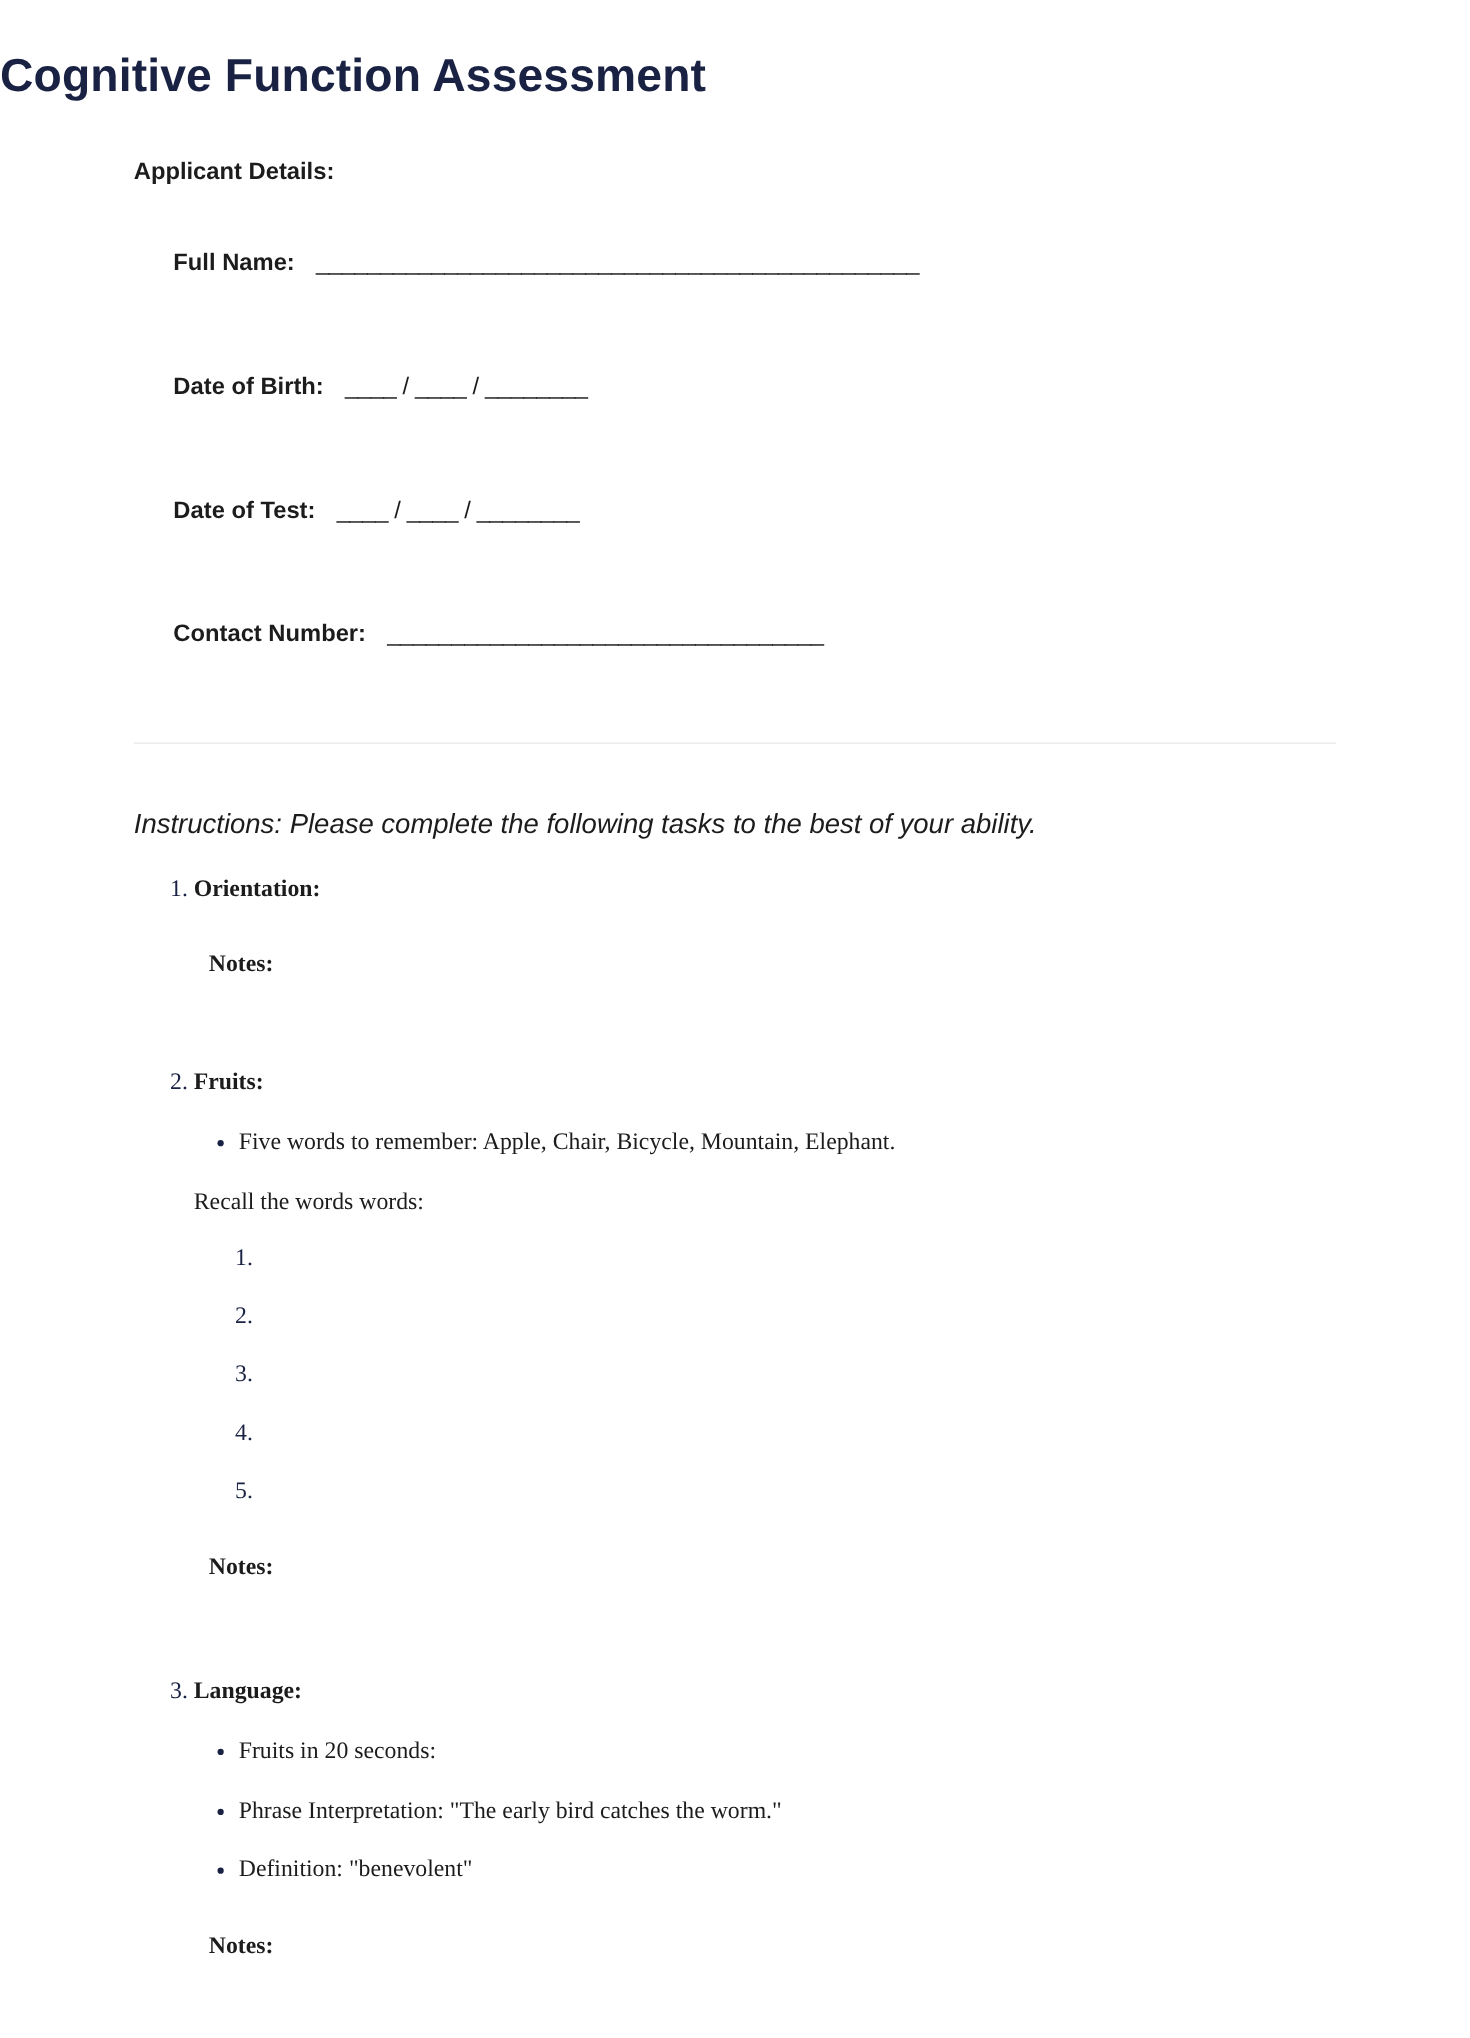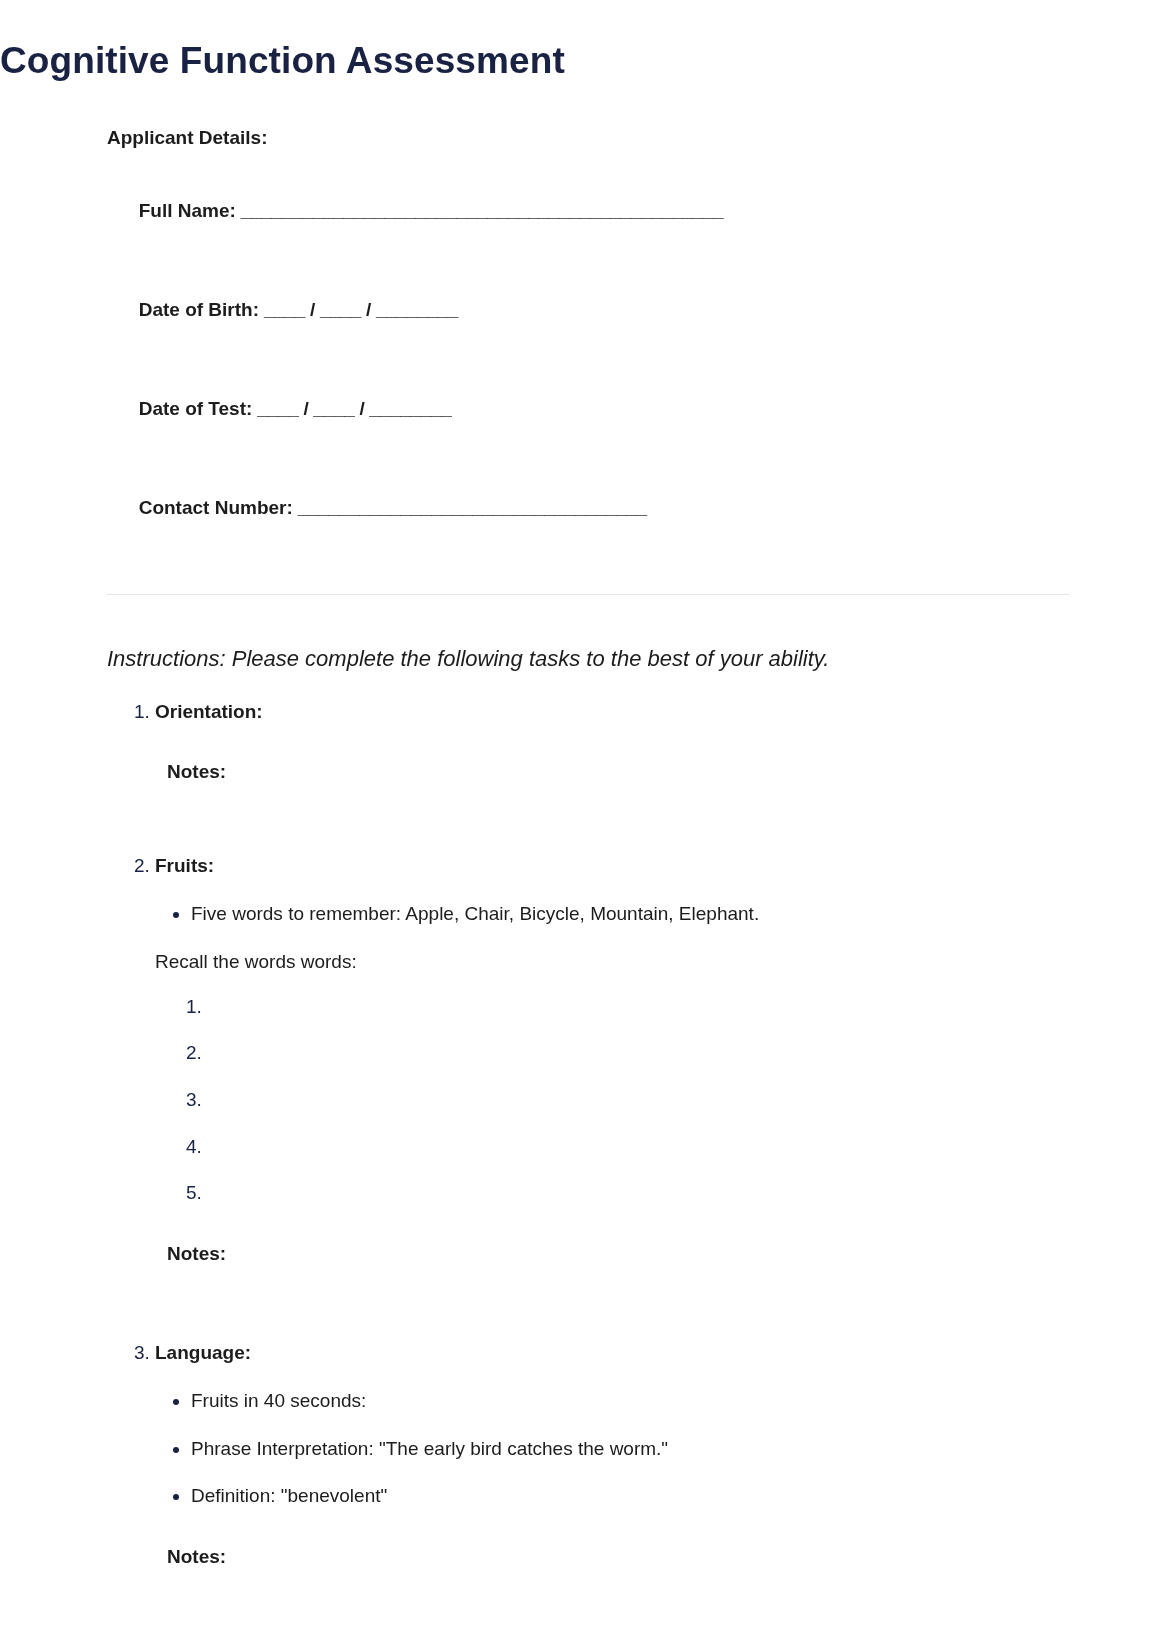--- a/index.html
+++ b/index.html
@@ -54,22 +54,23 @@
     line-height: 1.35;
     margin: 0;
     padding-top: 22px;
     white-space: pre-wrap;
   }
   .field-line .lbl {
     font-weight: bold;
     text-align: center;
   }
   .field-line .fill {
-    font-weight: bold;
+    font-weight: normal;
     letter-spacing: -0.3px;
+    margin-left: 12px;
   }
 
   .divider {
     margin: 48px 0 0 0;
     height: 1px;
     background: #e6e6e6;
     border: 0;
     width: 100%;
   }
 
@@ -86,20 +87,21 @@
     list-style: decimal;
     margin: 0;
     padding: 0 0 0 48px;
     padding-top: 24px;
   }
   ol.main-list > li {
     color: #1a2244;
     font-size: 19px;
     line-height: 1.4;
     margin-bottom: 0;
+    font-family: Liberation Serif, serif;
   }
   ol.main-list > li::marker {
     color: #1a2244;
   }
   .task-title {
     color: #1c1c1c;
     font-weight: bold;
     font-size: 19px;
   }
 
@@ -222,21 +224,21 @@
           <li><span></span></li>
           <li><span></span></li>
         </ol>
         <p class="notes-label">Notes:</p>
         <div class="notes-space tall"></div>
       </li>
 
       <li class="task-block">
         <span class="task-title">Language:</span>
         <ul class="sub-list">
-          <li><span>Fruits in 40 seconds:</span></li>
+          <li><span>Fruits in 20 seconds:</span></li>
           <li><span>Phrase Interpretation: "The early bird catches the worm."</span></li>
           <li><span>Definition: "benevolent"</span></li>
         </ul>
         <p class="notes-label">Notes:</p>
         
       </li>
 
     </ol>
 
   </div>

